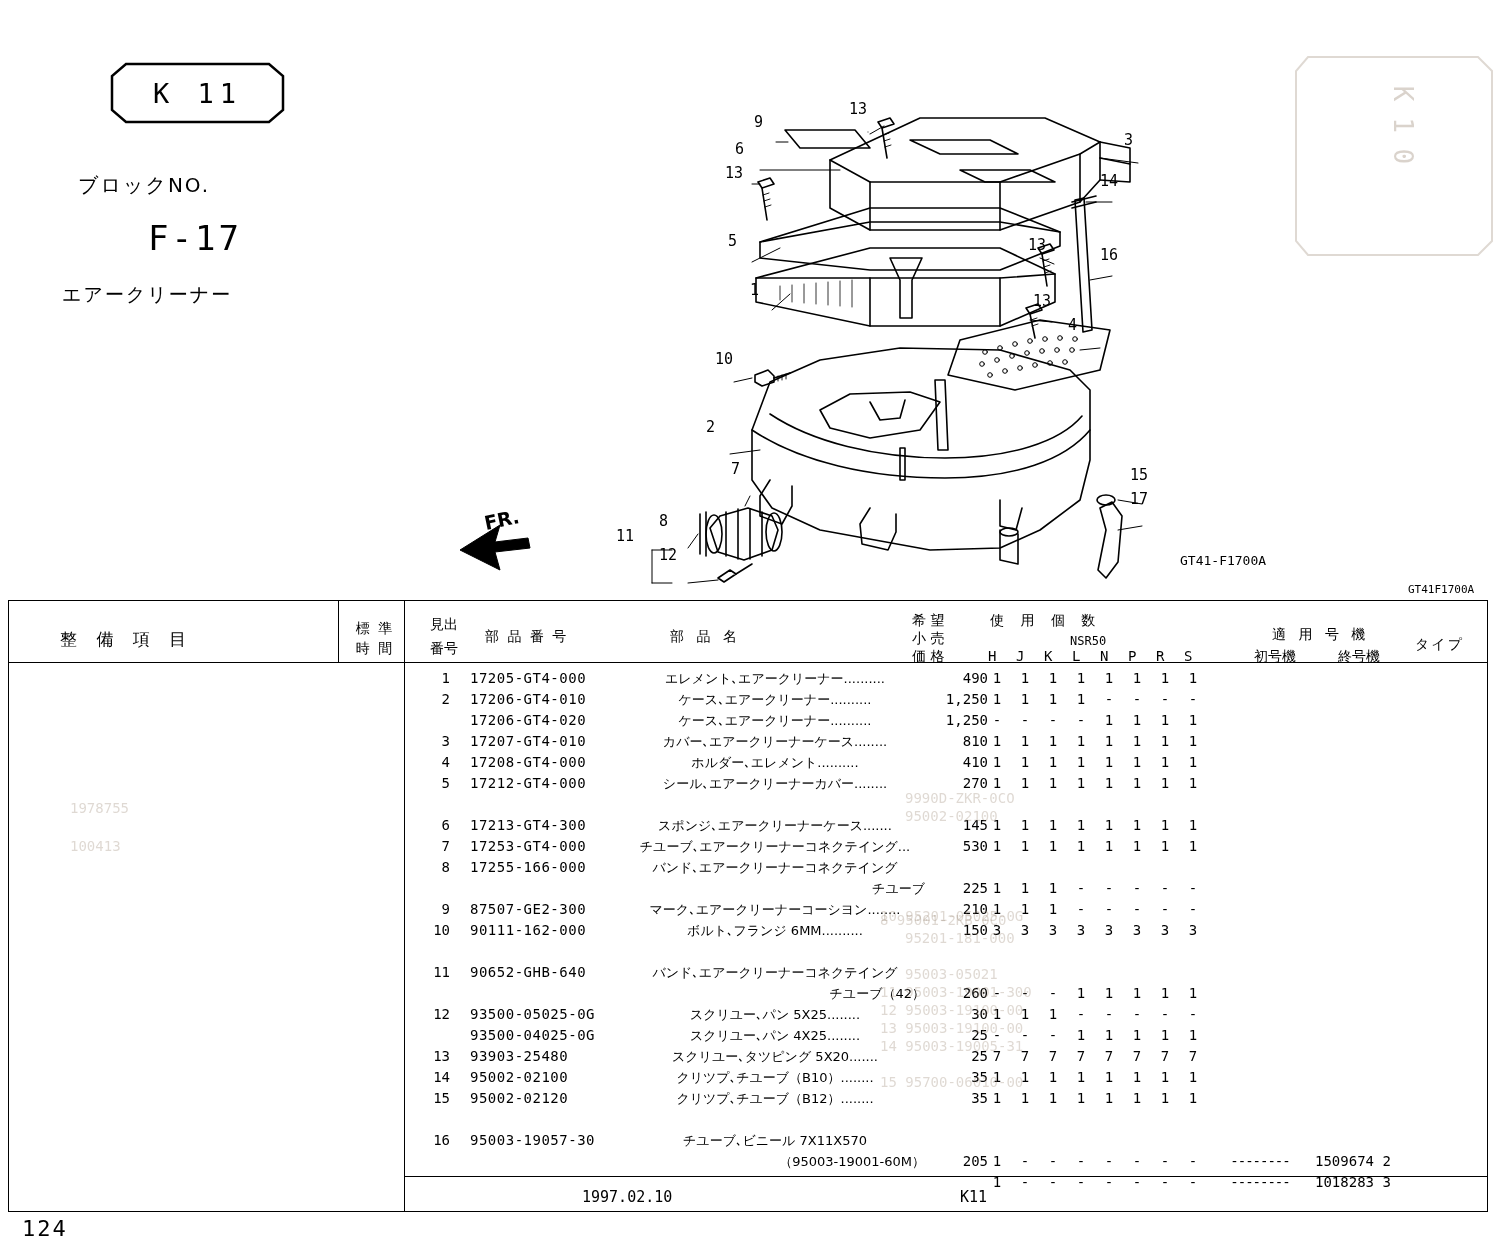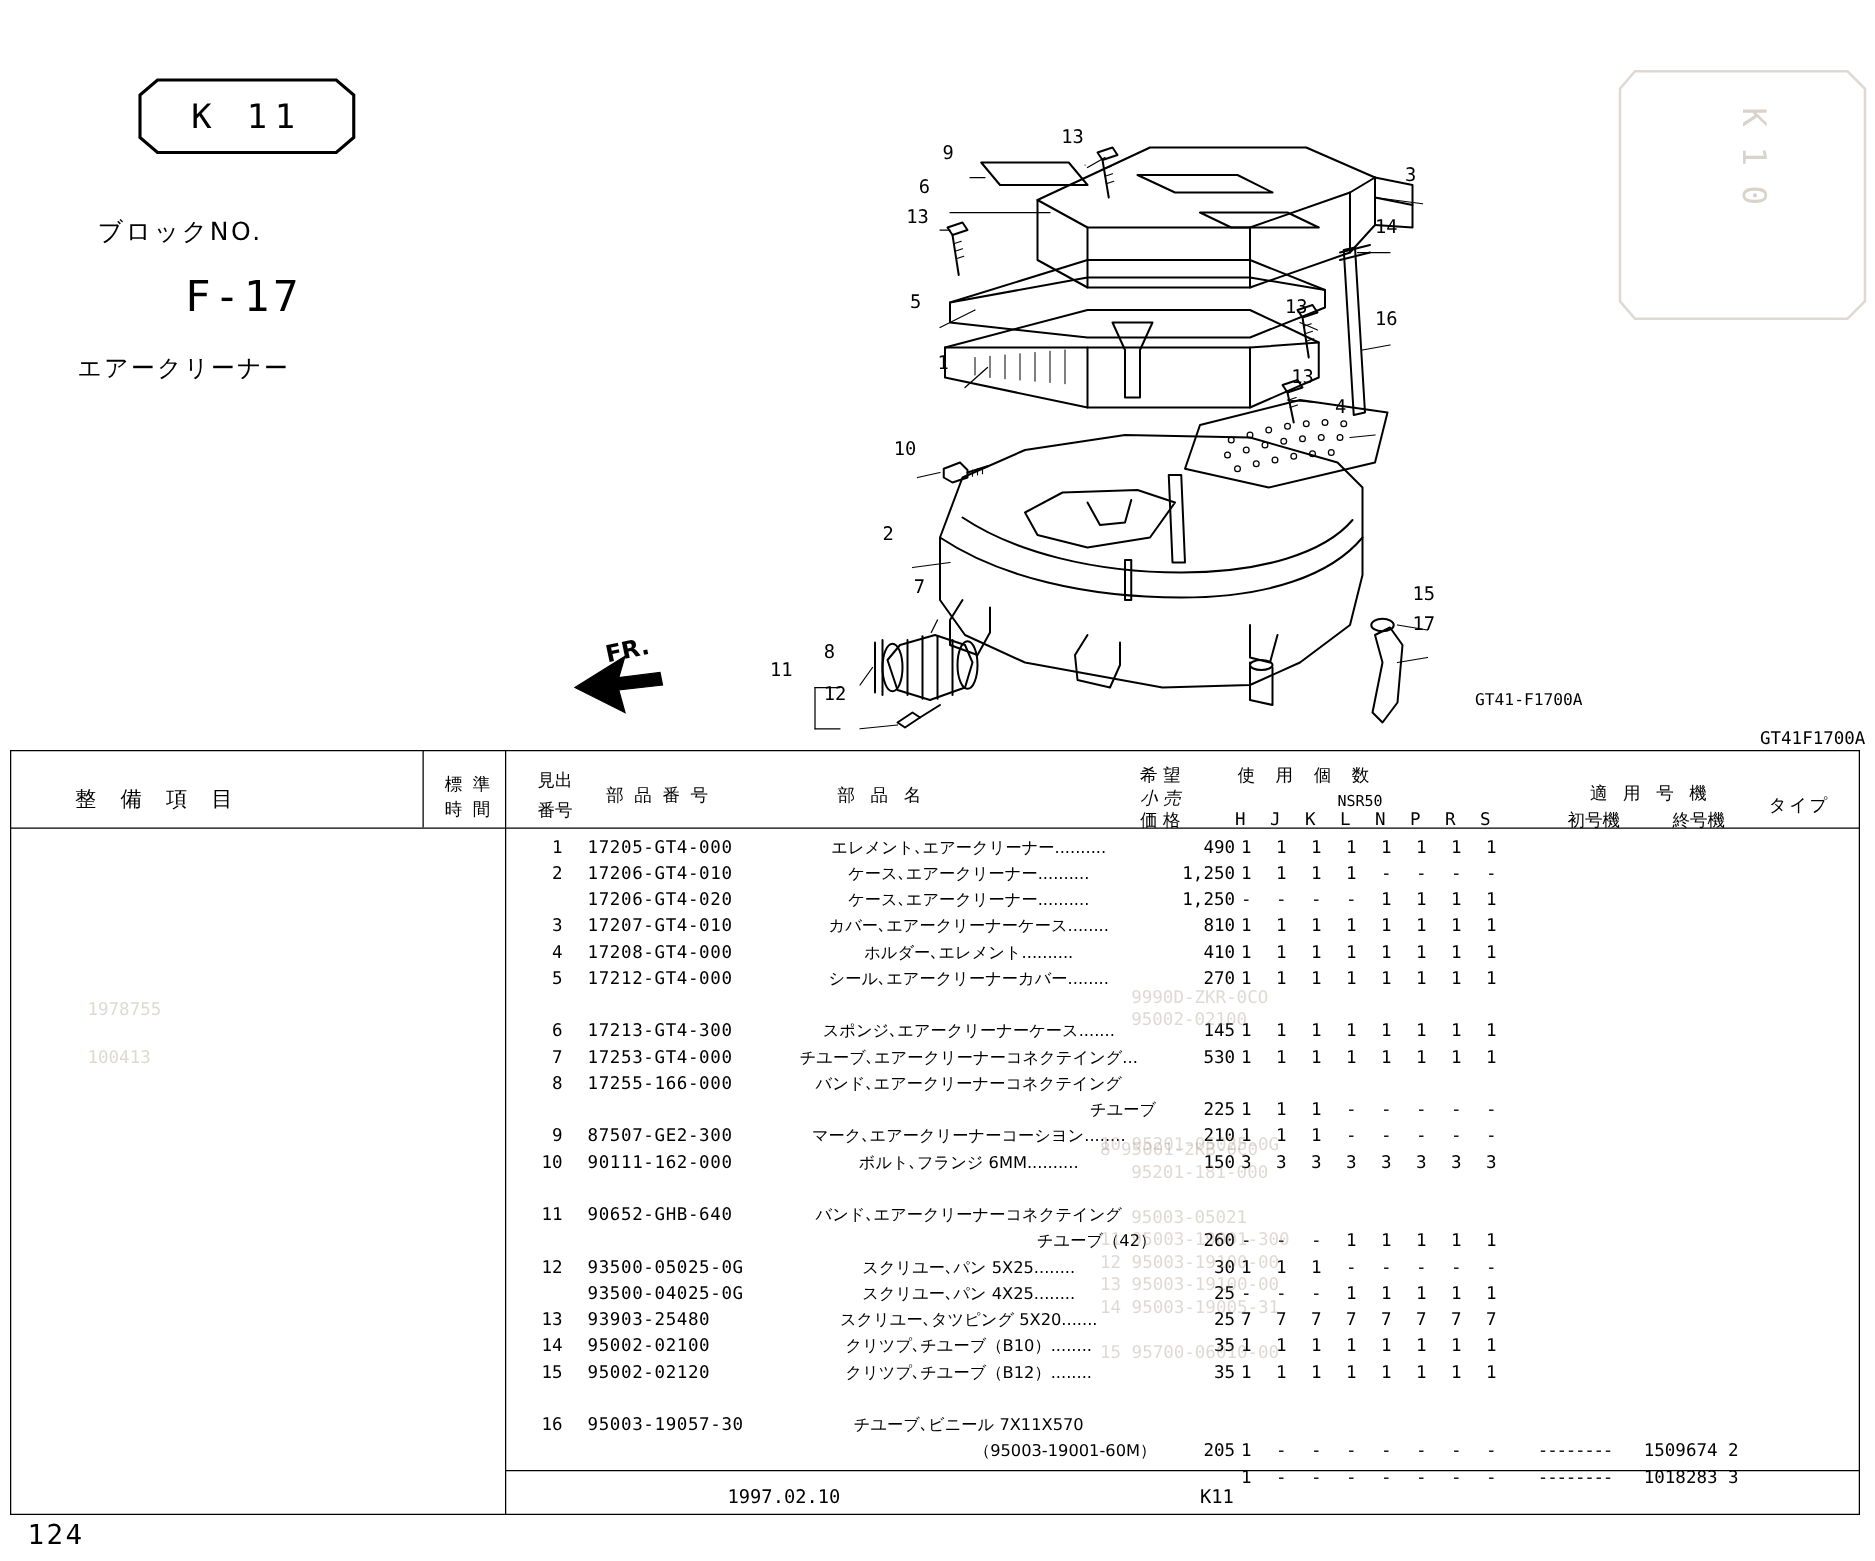--- a/index.html
+++ b/index.html
@@ -74,21 +74,21 @@
     height: 570px;
   }
   .illus svg { display: block; }
   .fig-code {
     position: absolute;
     font-family: "DejaVu Sans Mono", monospace;
     font-size: 13px;
     color: #000;
   }
   .fig-code.a { left: 1180px; top: 553px; }
-  .fig-code.b { left: 1408px; top: 583px; font-size: 14px; }
+  .fig-code.b { left: 1408px; top: 583px; font-size: 11px; }
 
   .callout {
     position: absolute;
     font-family: "DejaVu Sans Mono", monospace;
     font-size: 15px;
     color: #000;
   }
 
   
   .table-frame {
@@ -497,21 +497,21 @@
   </div>
 
   <div class="maint-list">
   </div>
 
   <div class="pt-head" style="left:430px; top:616px;">見出</div>
   <div class="pt-head" style="left:430px; top:640px;">番号</div>
   <div class="pt-head" style="left:485px; top:628px; letter-spacing:2px;">部 品 番 号</div>
   <div class="pt-head" style="left:670px; top:628px; letter-spacing:4px;">部 品 名</div>
   <div class="pt-head" style="left:912px; top:612px;">希 望</div>
-  <div class="pt-head" style="left:912px; top:630px;font-style:italic;">小 売</div>
+  <div class="pt-head" style="left:912px; top:630px;">小 売</div>
   <div class="pt-head" style="left:912px; top:648px;">価 格</div>
   <div class="pt-head" style="left:990px; top:612px; letter-spacing:6px;">使    用        個    数</div>
   <div class="pt-head mono" style="left:1070px; top:634px; font-size:12px;">NSR50</div>
   <div class="pt-head mono" style="left:988px;  top:648px;">H</div>
   <div class="pt-head mono" style="left:1016px; top:648px;">J</div>
   <div class="pt-head mono" style="left:1044px; top:648px;">K</div>
   <div class="pt-head mono" style="left:1072px; top:648px;">L</div>
   <div class="pt-head mono" style="left:1100px; top:648px;">N</div>
   <div class="pt-head mono" style="left:1128px; top:648px;">P</div>
   <div class="pt-head mono" style="left:1156px; top:648px;">R</div>

